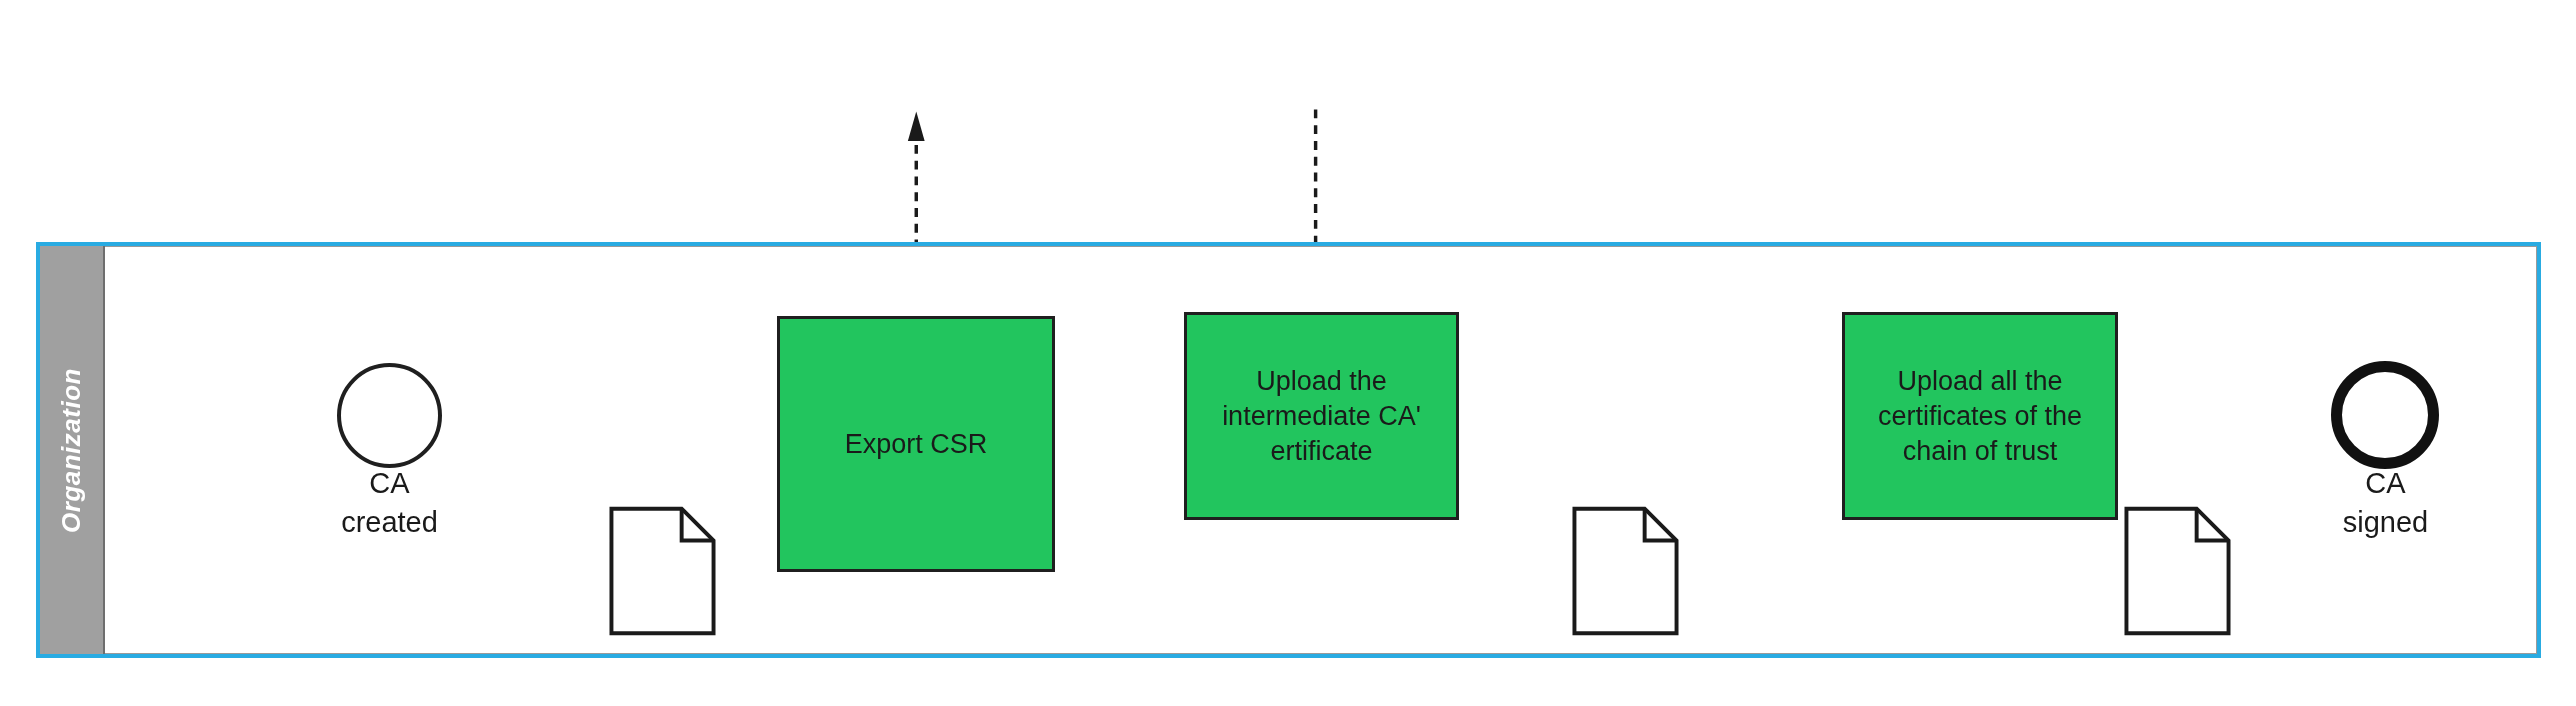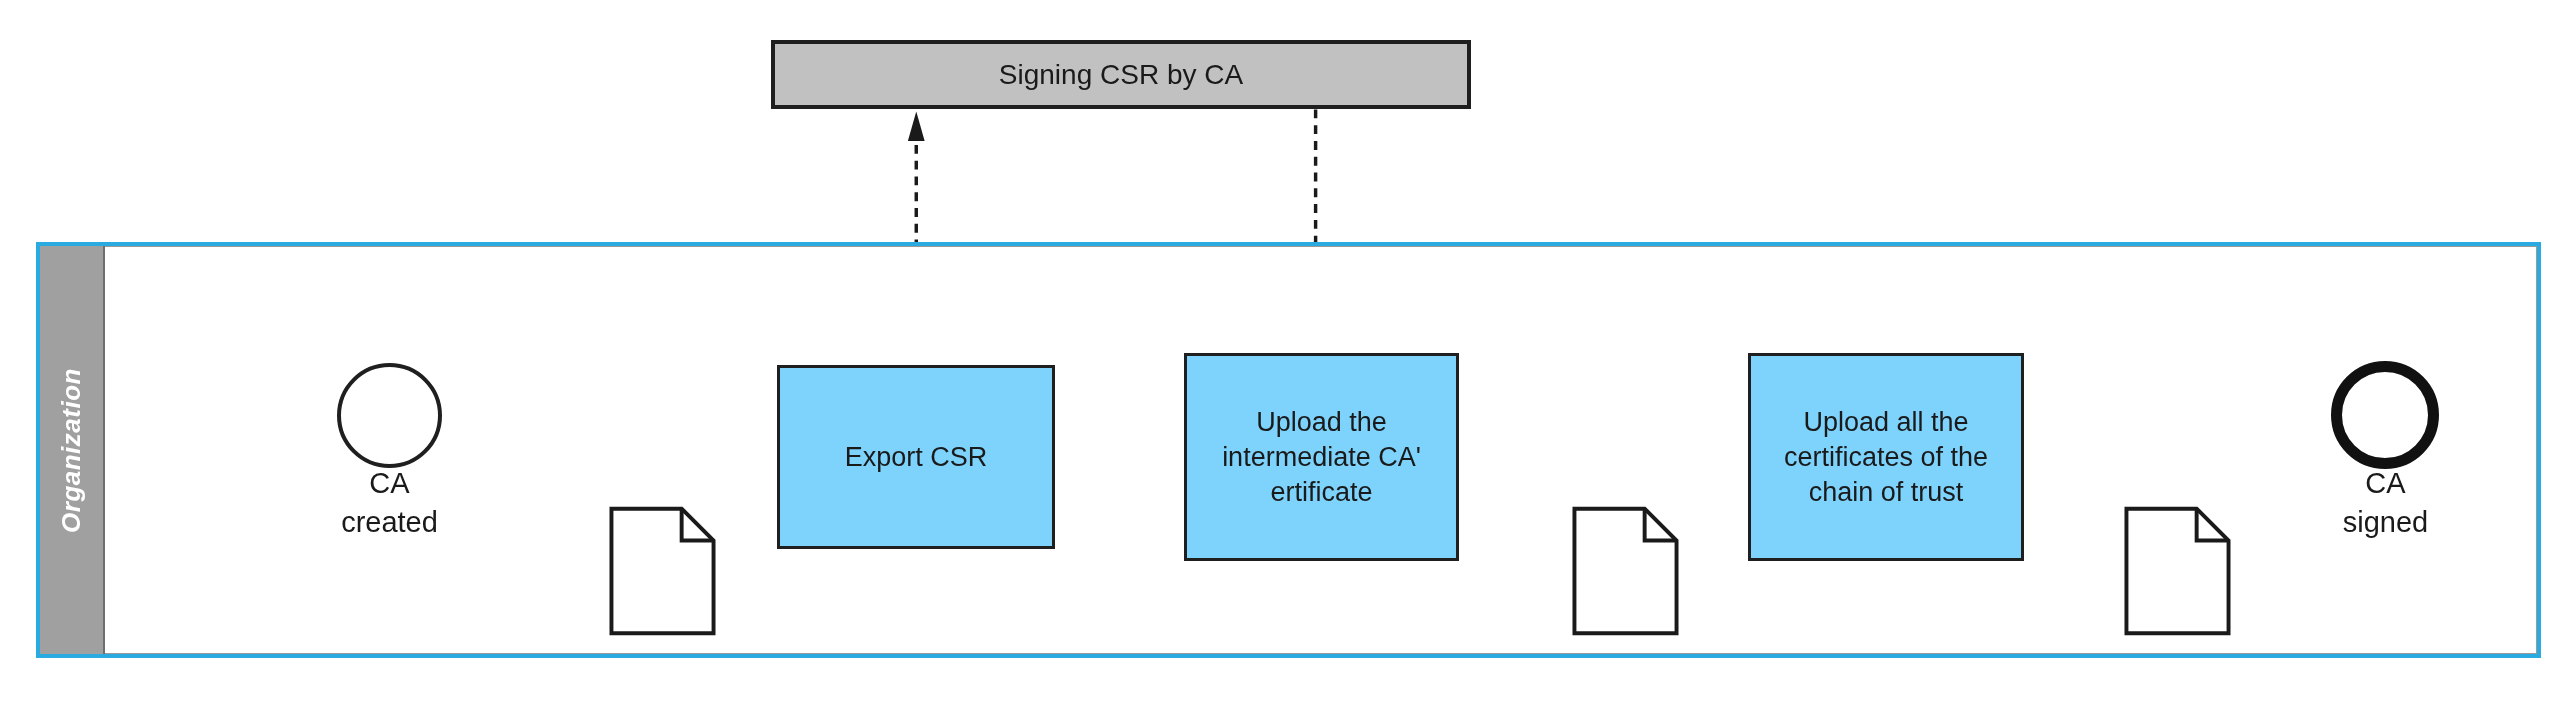--- a/index.html
+++ b/index.html
@@ -57,32 +57,31 @@
     color: #ffffff;
     font-weight: bold;
     font-style: italic;
     font-size: 26px;
     letter-spacing: 0.5px;
   }
   
   .task {
     position: absolute;
     box-sizing: border-box;
-    background: #7dd3fc;
+    background: #22c55e;
     border: 3px solid #1f1f1f;
     display: flex; align-items: center; justify-content: center;
     text-align: center;
     font-size: 27px;
     line-height: 35px;
-    margin-top: 41px;
   }
   .task-label, .event-label { white-space: pre-line; }
-  .task-export   { left: 777px;  top: 324px; width: 278px; height: 184px; }
+  .task-export   { left: 777px;  top: 316px; width: 278px; height: 256px; }
   .task-interm   { left: 1184px; top: 312px; width: 275px; height: 208px; }
-  .task-chain    { left: 1748px; top: 312px; width: 276px; height: 208px; }
+  .task-chain    { left: 1842px; top: 312px; width: 276px; height: 208px; }
   
   .event {
     position: absolute;
     box-sizing: border-box;
     border-radius: 50%;
     background: #ffffff;
   }
   .event-start { left: 337px;  top: 363px; width: 105px; height: 105px; border: 4px solid #1f1f1f; }
   .event-end   { left: 2331px; top: 361px; width: 108px; height: 108px; border: 11px solid #111111; }
   .event-label {
@@ -130,23 +129,20 @@
       <polygon points="929,113 920.5,143 937.5,143"></polygon>
       <polygon points="1334,316 1325.5,286 1342.5,286"></polygon>
       <polygon points="727,578 755,569.5 755,586.5"></polygon>
       <polygon points="1340,527 1331.5,555 1348.5,555"></polygon>
       <polygon points="1770,421 1742,412.5 1742,429.5"></polygon>
       <polygon points="1910,527 1901.5,555 1918.5,555"></polygon>
       <polygon points="2364,421 2336,412.5 2336,429.5"></polygon>
     </g>
   </svg>
 
-  <div class="signing-box">
-    <span>Signing CSR by CA</span>
-  </div>
 
   <div class="pool">
     <div class="pool-inner"></div>
     <div class="lane-band">
       <span class="lane-label">Organization</span>
     </div>
   </div>
 
   <div class="event event-start"></div>
   <div class="event-label label-start">CA

